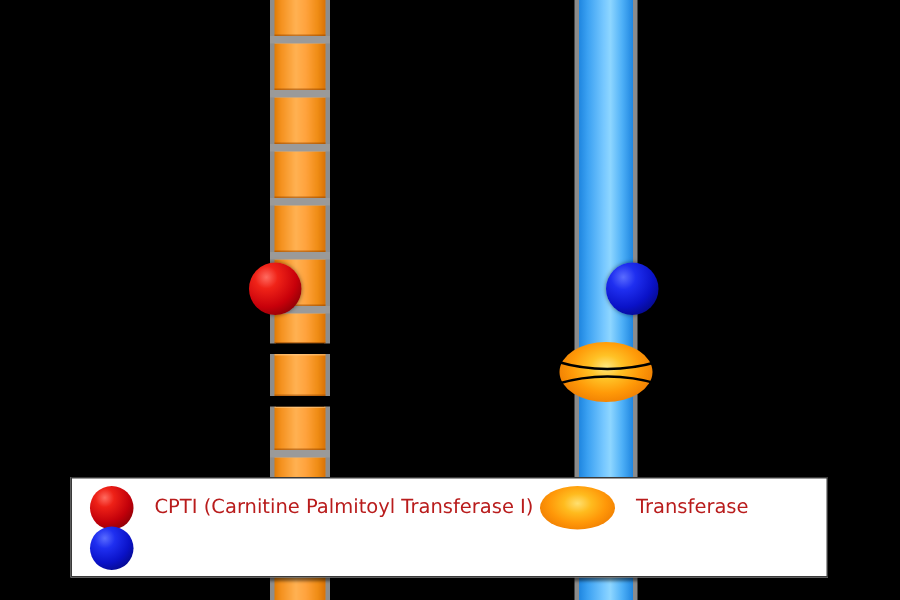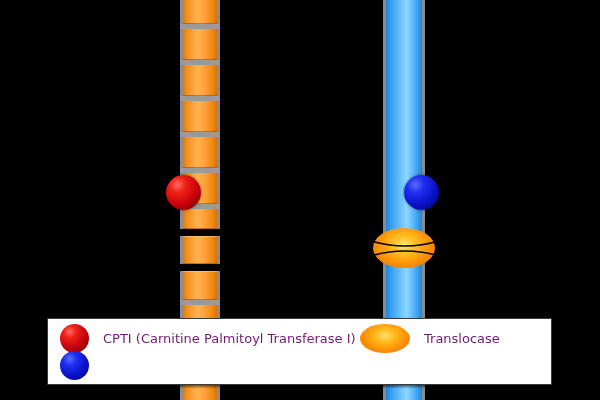--- a/index.html
+++ b/index.html
@@ -172,21 +172,21 @@
   .legend-swatch.oval {
     width: 50px;
     height: 29px;
     border-radius: 50%;
     background: radial-gradient(ellipse at 50% 40%,
       #ffe070 0%, #ffbb1e 26%, #ff9708 54%, #f07f02 78%, #d06300 100%);
   }
   .legend-label {
     margin-left: 14px;
     font-size: 13px;
-    color: #701a75;
+    color: #b91c1c;
     white-space: nowrap;
     font-family: "DejaVu Sans", sans-serif;
   }
 </style>
 </head>
 <body>
 
 <div id="stage">
 
   <div id="outer-membrane" class="membrane">
@@ -249,19 +249,19 @@
 
       <div class="legend-row">
         <span class="legend-swatch blue"></span>
       </div>
     </div>
 
     <div id="legend-col-right" class="legend-col">
 
       <div class="legend-row">
         <span class="legend-swatch oval"></span>
-        <span class="legend-label">Translocase</span>
+        <span class="legend-label">Transferase</span>
       </div>
     </div>
 
   </div>
 
 </div>
 
 </body></html>

